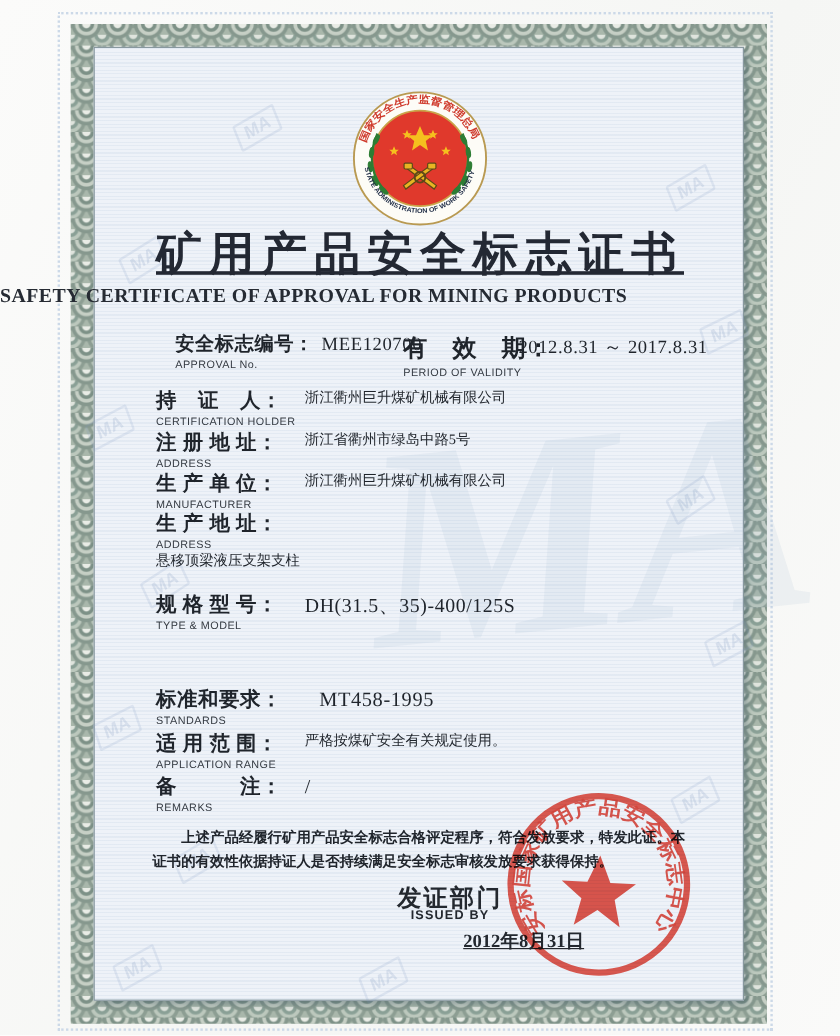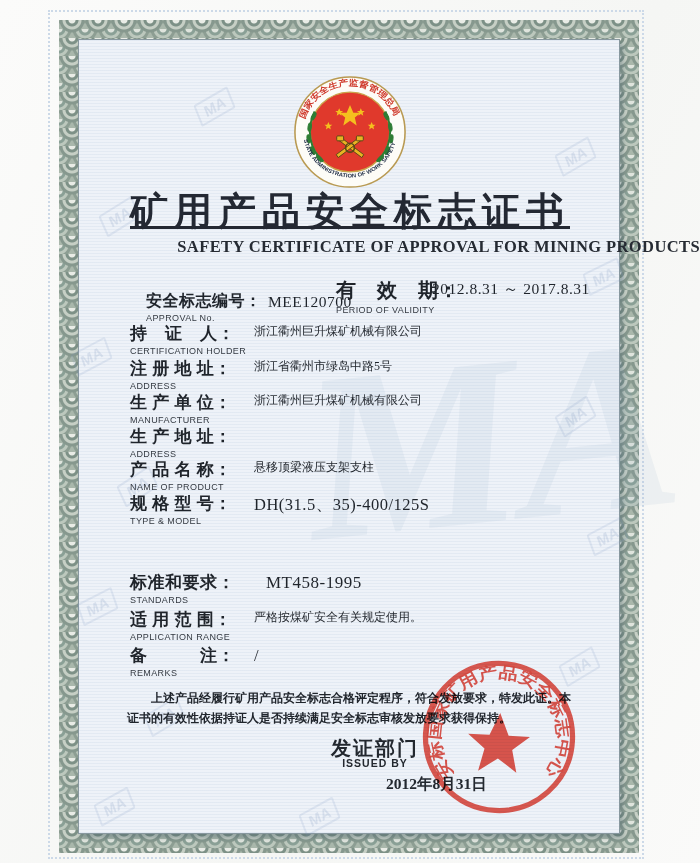--- a/index.html
+++ b/index.html
@@ -43,41 +43,41 @@
     border:2px solid rgba(125,152,192,.16); border-radius:2px; padding:1px 6px;
     pointer-events:none;
   }
   
   .emblem { position:absolute; left:291px; top:73px; width:118px; height:118px; z-index:2; }
   .title {
     position:absolute; left:0; top:186px; width:100%; text-align:center; z-index:2;
     font-size:38px; font-weight:bold; letter-spacing:6px; color:#232833;text-decoration:underline;
   }
   .subtitle {
-    position:absolute; left:0; top:237px; width:100%; text-align:right; z-index:2;
+    position:absolute; left:0; top:237px; width:100%; text-align:left; z-index:2;
     font-size:16.5px; font-weight:bold; letter-spacing:.4px; color:#262b33;
   }
   
   .fieldrow { position:absolute; display:flex; align-items:flex-start; z-index:2; white-space:nowrap; }
   .labelcol { flex:none; }
   .zh { font-size:17px; font-weight:bold; letter-spacing:.5px; color:#1f242b; }
   .en { font-size:9px; font-family:"Liberation Sans", sans-serif; letter-spacing:.4px; color:#343a42; margin-top:1px; }
   .value { font-size:12px; padding-top:1px; color:#1f242b; }
   .value.latin { font-size:15.5px; letter-spacing:.5px; padding-top:2px; }
   .w118 { width:122px; } .w96 { width:96px; } .w120 { width:124px; }
   
   .statement {
     position:absolute; left:127px; top:689px; width:452px; z-index:2;
     font-size:12px; font-weight:bold; line-height:19.5px; text-indent:2em; color:#20252c;
   }
   .issued-label { position:absolute; left:330px; top:735px; width:90px; text-align:center;
     font-size:20px; font-weight:bold; letter-spacing:2px; z-index:2; }
   .issued-sub { position:absolute; left:330px; top:757px; width:90px; text-align:center;
     font-size:10.5px; font-family:"Liberation Sans", sans-serif; letter-spacing:1px; font-weight:bold; z-index:2; }
-  .issue-date { position:absolute; left:386px; top:774px; font-size:15.5px; font-weight:bold; z-index:2; }
+  .issue-date { position:absolute; left:386px; top:774px; font-size:15.5px; font-weight:bold; z-index:2;text-decoration:underline; }
   
   .seal { position:absolute; left:415px; top:653px; width:168px; height:168px; z-index:3;
     transform:rotate(3deg); mix-blend-mode:multiply; opacity:.92; }
 </style>
 </head>
 <body>
 
 <div class="page">
 
   <div class="edging"></div>
@@ -145,21 +145,21 @@
       <textPath href="#arcTop" startOffset="0" textLength="120" lengthAdjust="spacingAndGlyphs">国家安全生产监督管理总局</textPath>
     </text>
     <text font-size="5.6" font-weight="bold" fill="#233049" font-family="'Liberation Sans',sans-serif">
       <textPath href="#arcBottom" startOffset="0" textLength="128" lengthAdjust="spacingAndGlyphs">STATE ADMINISTRATION OF WORK SAFETY</textPath>
     </text>
   </svg>
 
   <div class="title">矿用产品安全标志证书</div>
   <div class="subtitle">SAFETY CERTIFICATE OF APPROVAL FOR MINING PRODUCTS</div>
 
-  <div class="fieldrow" style="left:146px;top:291px">
+  <div class="fieldrow" style="left:146px;top:277px">
     <div class="labelcol w118">
       <div class="zh" style="font-size:16px">安全标志编号：</div>
       <div class="en">APPROVAL No.</div>
     </div>
     <div class="value latin">MEE120700</div>
   </div>
   <div class="fieldrow" style="left:336px;top:277px">
     <div class="labelcol w96">
       <div class="zh" style="font-size:20px">有　效　期：</div>
       <div class="en">PERIOD OF VALIDITY</div>
@@ -188,24 +188,20 @@
     </div>
     <div class="value">浙江衢州巨升煤矿机械有限公司</div>
   </div>
   <div class="fieldrow" style="left:130px;top:425px">
     <div class="labelcol w120">
       <div class="zh">生 产 地 址：</div>
       <div class="en">ADDRESS</div>
     </div>
   </div>
   <div class="fieldrow" style="left:130px;top:458px">
-    <div class="labelcol w120">
-      <div class="zh">产 品 名 称：</div>
-      <div class="en">NAME OF PRODUCT</div>
-    </div>
     <div class="value">悬移顶梁液压支架支柱</div>
   </div>
   <div class="fieldrow" style="left:130px;top:492px">
     <div class="labelcol w120">
       <div class="zh">规 格 型 号：</div>
       <div class="en">TYPE &amp; MODEL</div>
     </div>
     <div class="value latin" style="font-size:16.5px">DH(31.5、35)-400/125S</div>
   </div>
   <div class="fieldrow" style="left:130px;top:571px">

